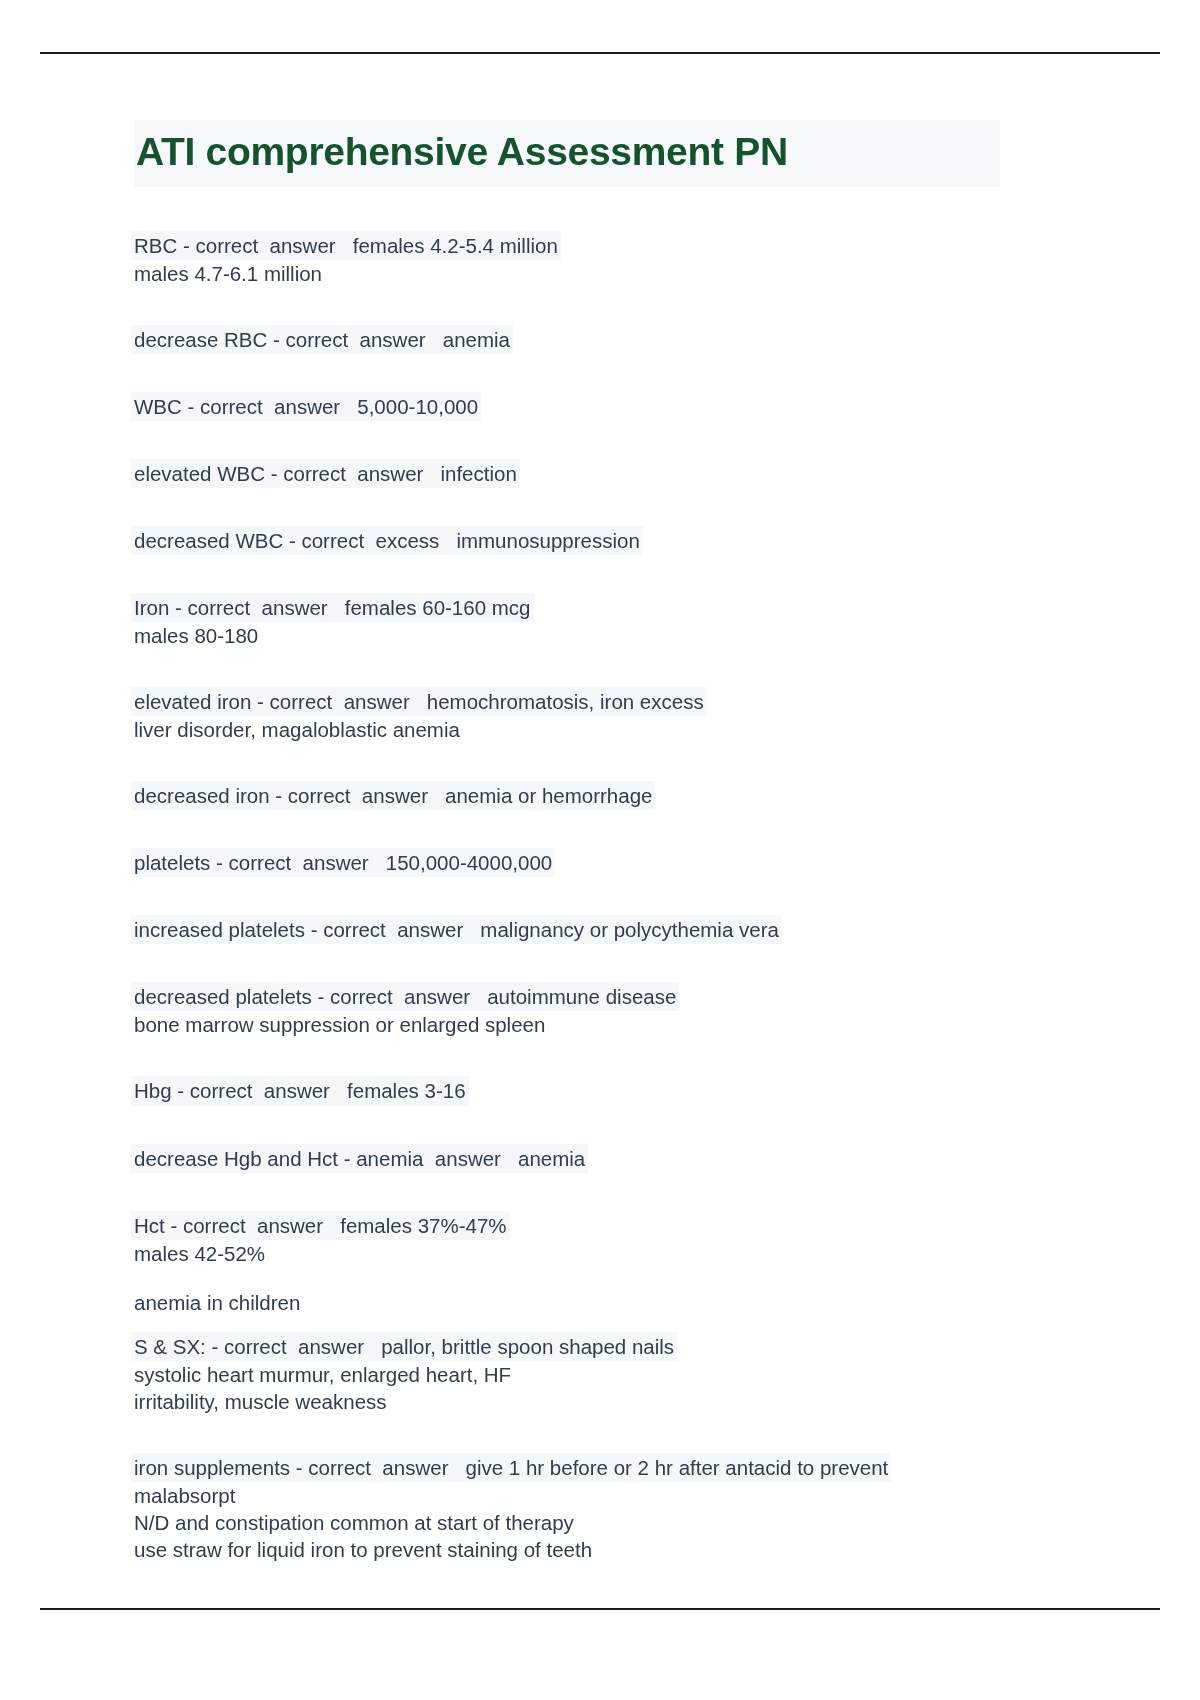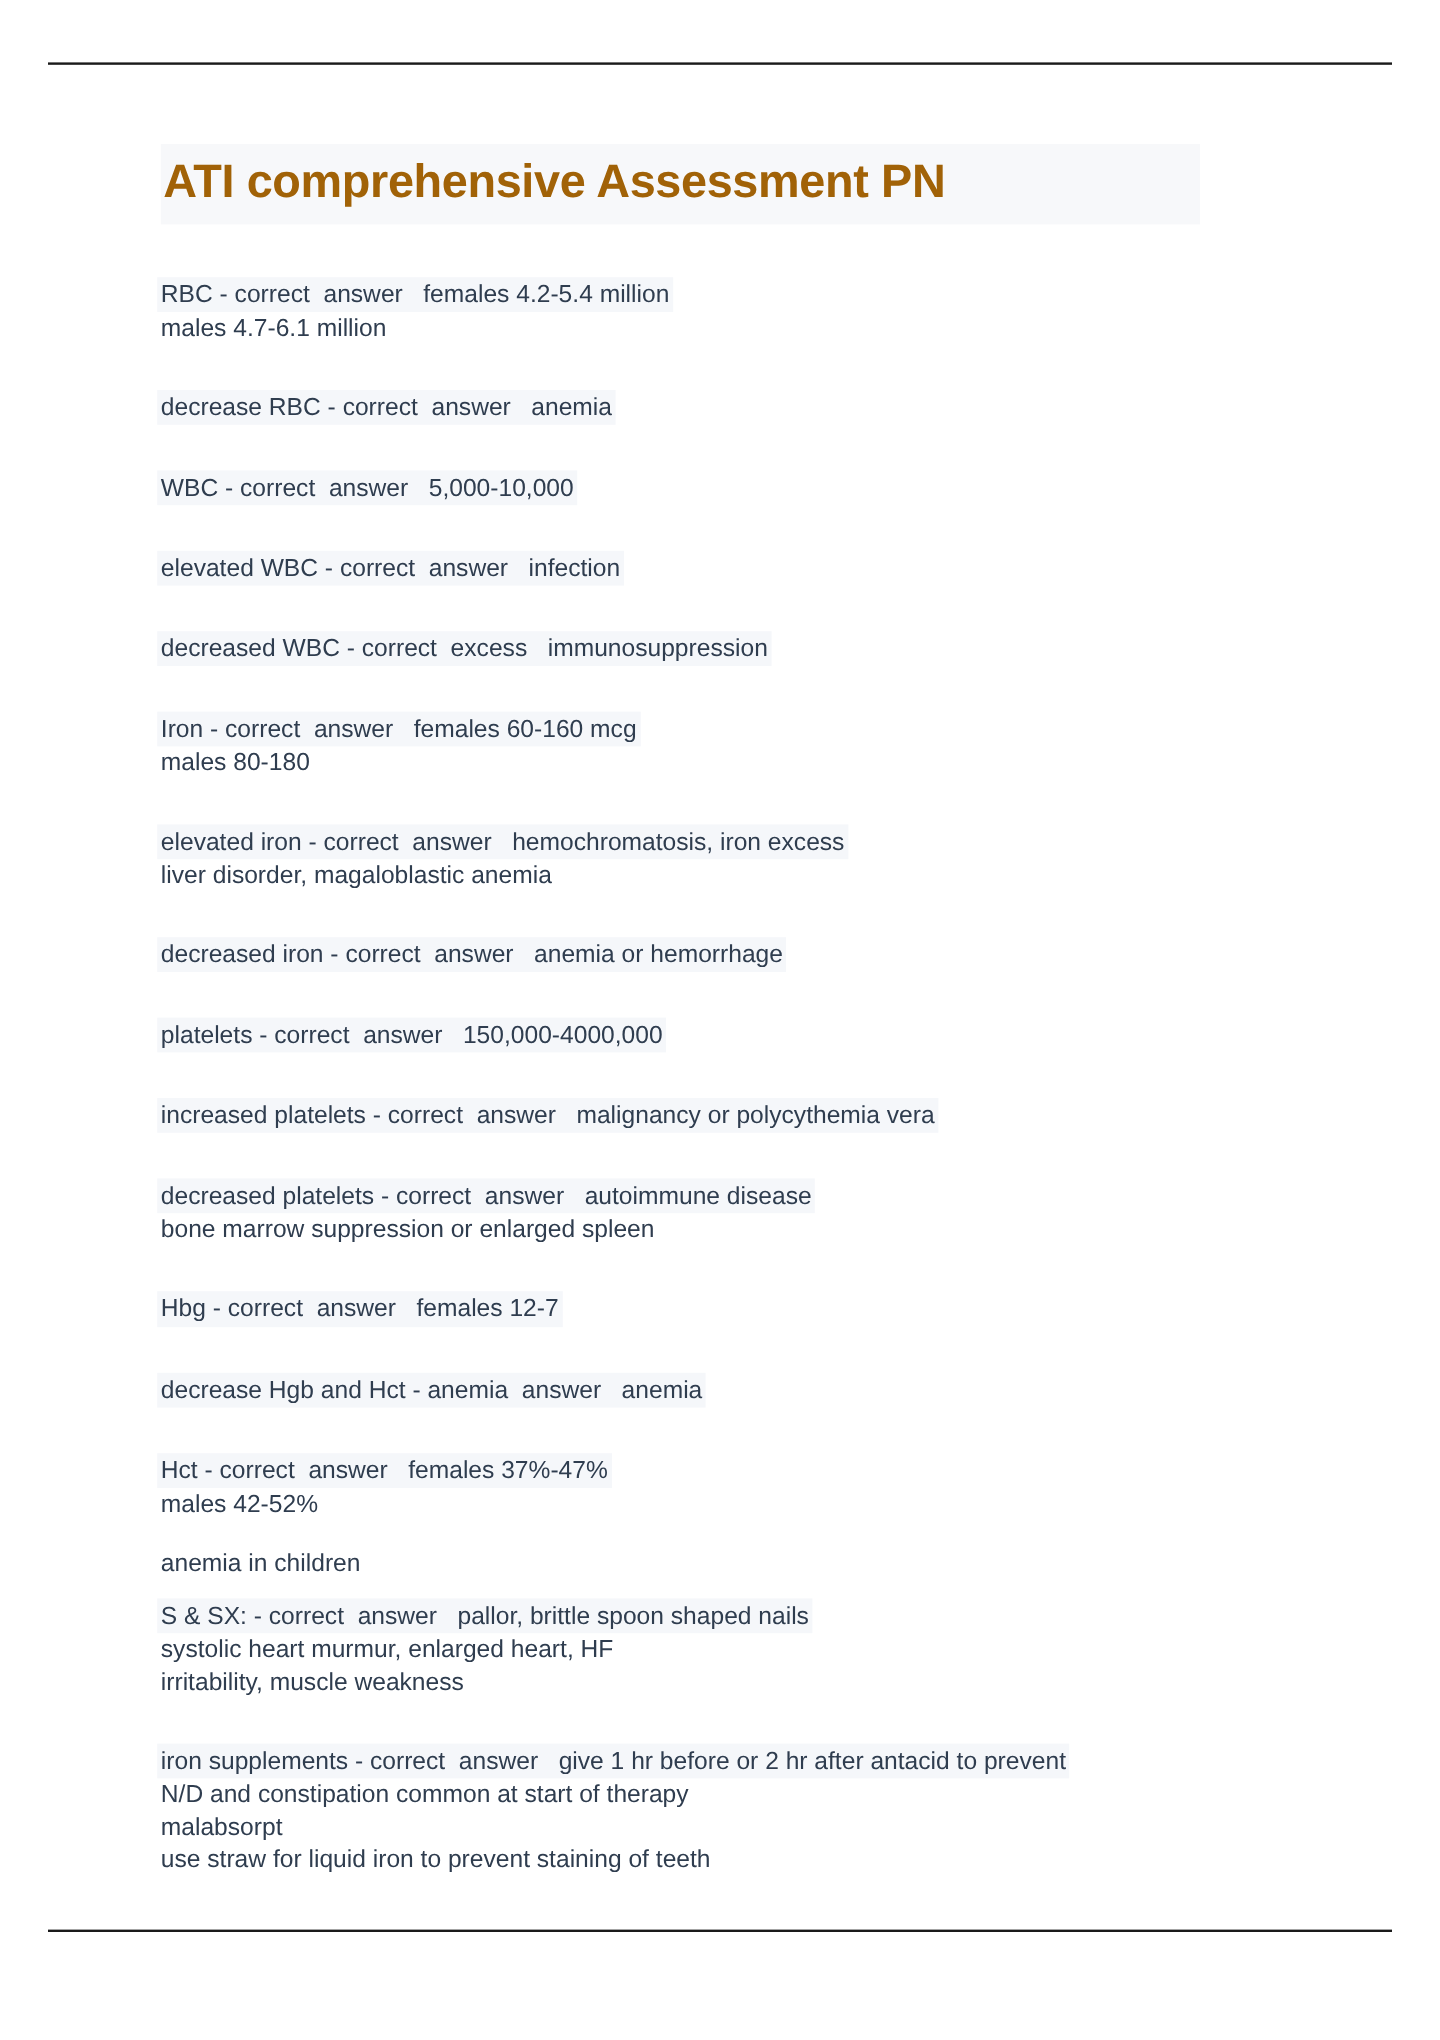--- a/index.html
+++ b/index.html
@@ -33,21 +33,21 @@
   .content {
     position: absolute;
     left: 134px;
     top: 120px;
     width: 900px;
   }
 
   .doc-title {
     display: block;
     background: #f7f8fa;
-    color: #a16207;
+    color: #14532d;
     font-size: 39px;
     font-weight: bold;
     letter-spacing: -0.3px;
     line-height: 1.25;
     padding: 8px 10px 10px 2px;
     margin: 0 0 28px 0;
     width: 866px;
     box-sizing: border-box;
   }
 
@@ -120,41 +120,41 @@
     <div class="qa-block">
       <span class="qa-line hl">increased platelets - correct  answer   malignancy or polycythemia vera</span>
     </div>
 
     <div class="qa-block">
       <span class="qa-line hl">decreased platelets - correct  answer   autoimmune disease</span>
       <span class="qa-line">bone marrow suppression or enlarged spleen</span>
     </div>
 
     <div class="qa-block">
-      <span class="qa-line hl">Hbg - correct  answer   females 12-7</span>
+      <span class="qa-line hl">Hbg - correct  answer   females 3-16</span>
     </div>
 
     <div class="qa-block">
       <span class="qa-line hl">decrease Hgb and Hct - anemia  answer   anemia</span>
     </div>
 
     <div class="qa-block">
       <span class="qa-line hl">Hct - correct  answer   females 37%-47%</span>
       <span class="qa-line">males 42-52%</span>
     </div>
 
     <div class="qa-block">
       <span class="qa-line">anemia in children</span>
       <span class="qa-line hl">S &amp; SX: - correct  answer   pallor, brittle spoon shaped nails</span>
       <span class="qa-line">systolic heart murmur, enlarged heart, HF</span>
       <span class="qa-line">irritability, muscle weakness</span>
     </div>
 
     <div class="qa-block">
       <span class="qa-line hl">iron supplements - correct  answer   give 1 hr before or 2 hr after antacid to prevent</span>
+      <span class="qa-line">malabsorpt</span>
       <span class="qa-line">N/D and constipation common at start of therapy</span>
-      <span class="qa-line">malabsorpt</span>
       <span class="qa-line">use straw for liquid iron to prevent staining of teeth</span>
     </div>
   </div>
 
   <div class="rule rule-bottom"></div>
 </div>
 
 </body></html>

